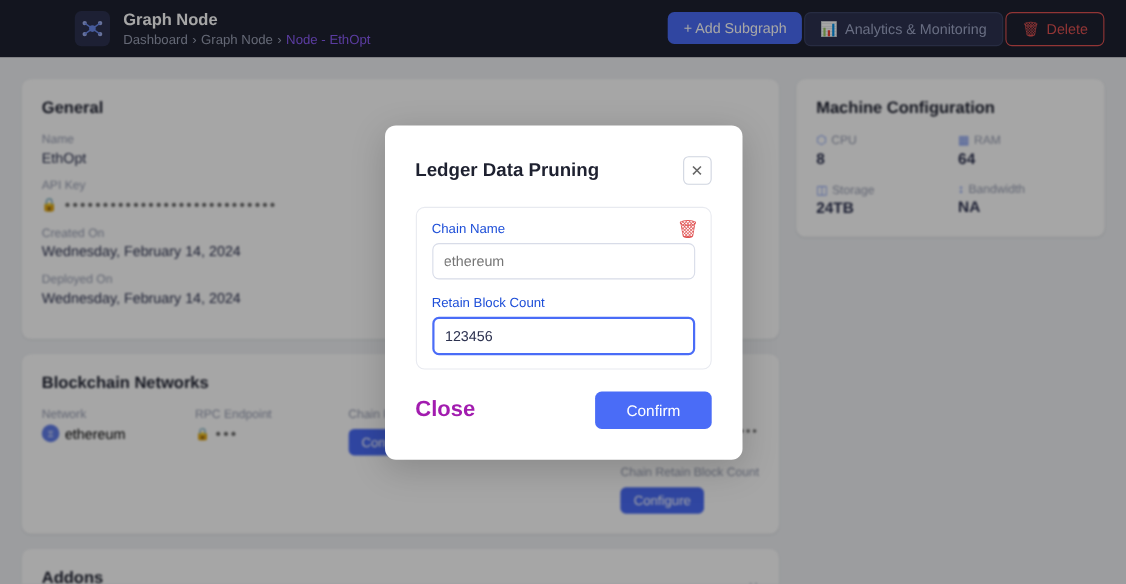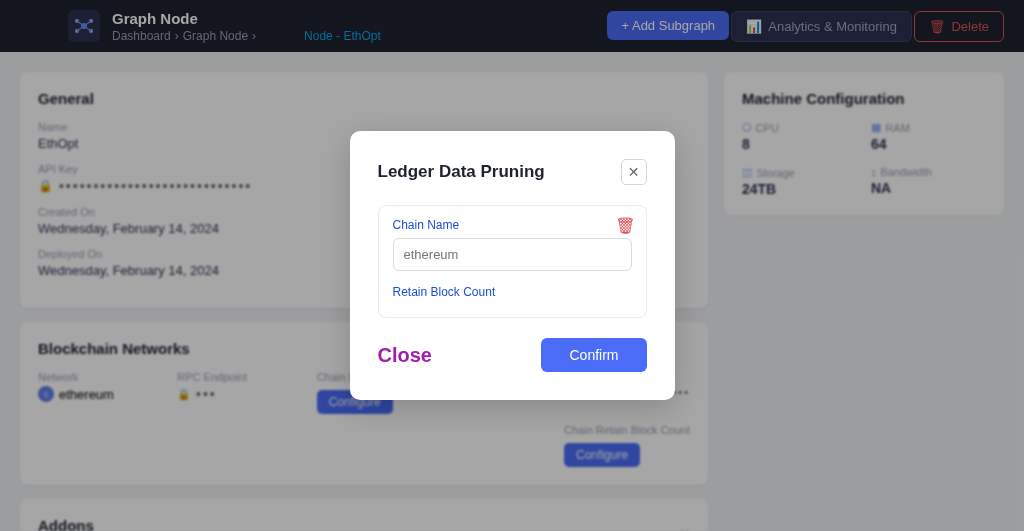--- a/index.html
+++ b/index.html
@@ -43,21 +43,21 @@
       font-weight: 600;
     }
     .breadcrumb {
       color: #9aa0b4;
       font-size: 12px;
       display: flex;
       align-items: center;
       gap: 4px;
       margin-top: 2px;
     }
-    .breadcrumb .active { color: #0ea5e9; margin-left: 44px; }
+    .breadcrumb .active { color: #8b5cf6; }
     .topnav-right {
       display: flex;
       align-items: flex-start;
       gap: 2px;
     }
     .btn-add-subgraph {
       background: #4a6cf7;
       color: #fff;
       border: none;
       border-radius: 6px;
@@ -498,20 +498,21 @@
 
     <div class="chain-item-box">
       <button class="chain-delete-btn">🗑</button>
 
       
       <label class="form-label">Chain Name</label>
       <input type="text" class="form-input" style="margin-bottom: 14px;" placeholder="ethereum">
 
       
       <label class="form-label">Retain Block Count</label>
+      <input type="text" class="form-input form-input-active" value="123456" style="">
     </div>
 
     <div class="modal-footer">
       <button class="btn-close-modal">Close</button>
       <button class="btn-confirm">Confirm</button>
     </div>
   </div>
 </div>
 
 </body></html>

